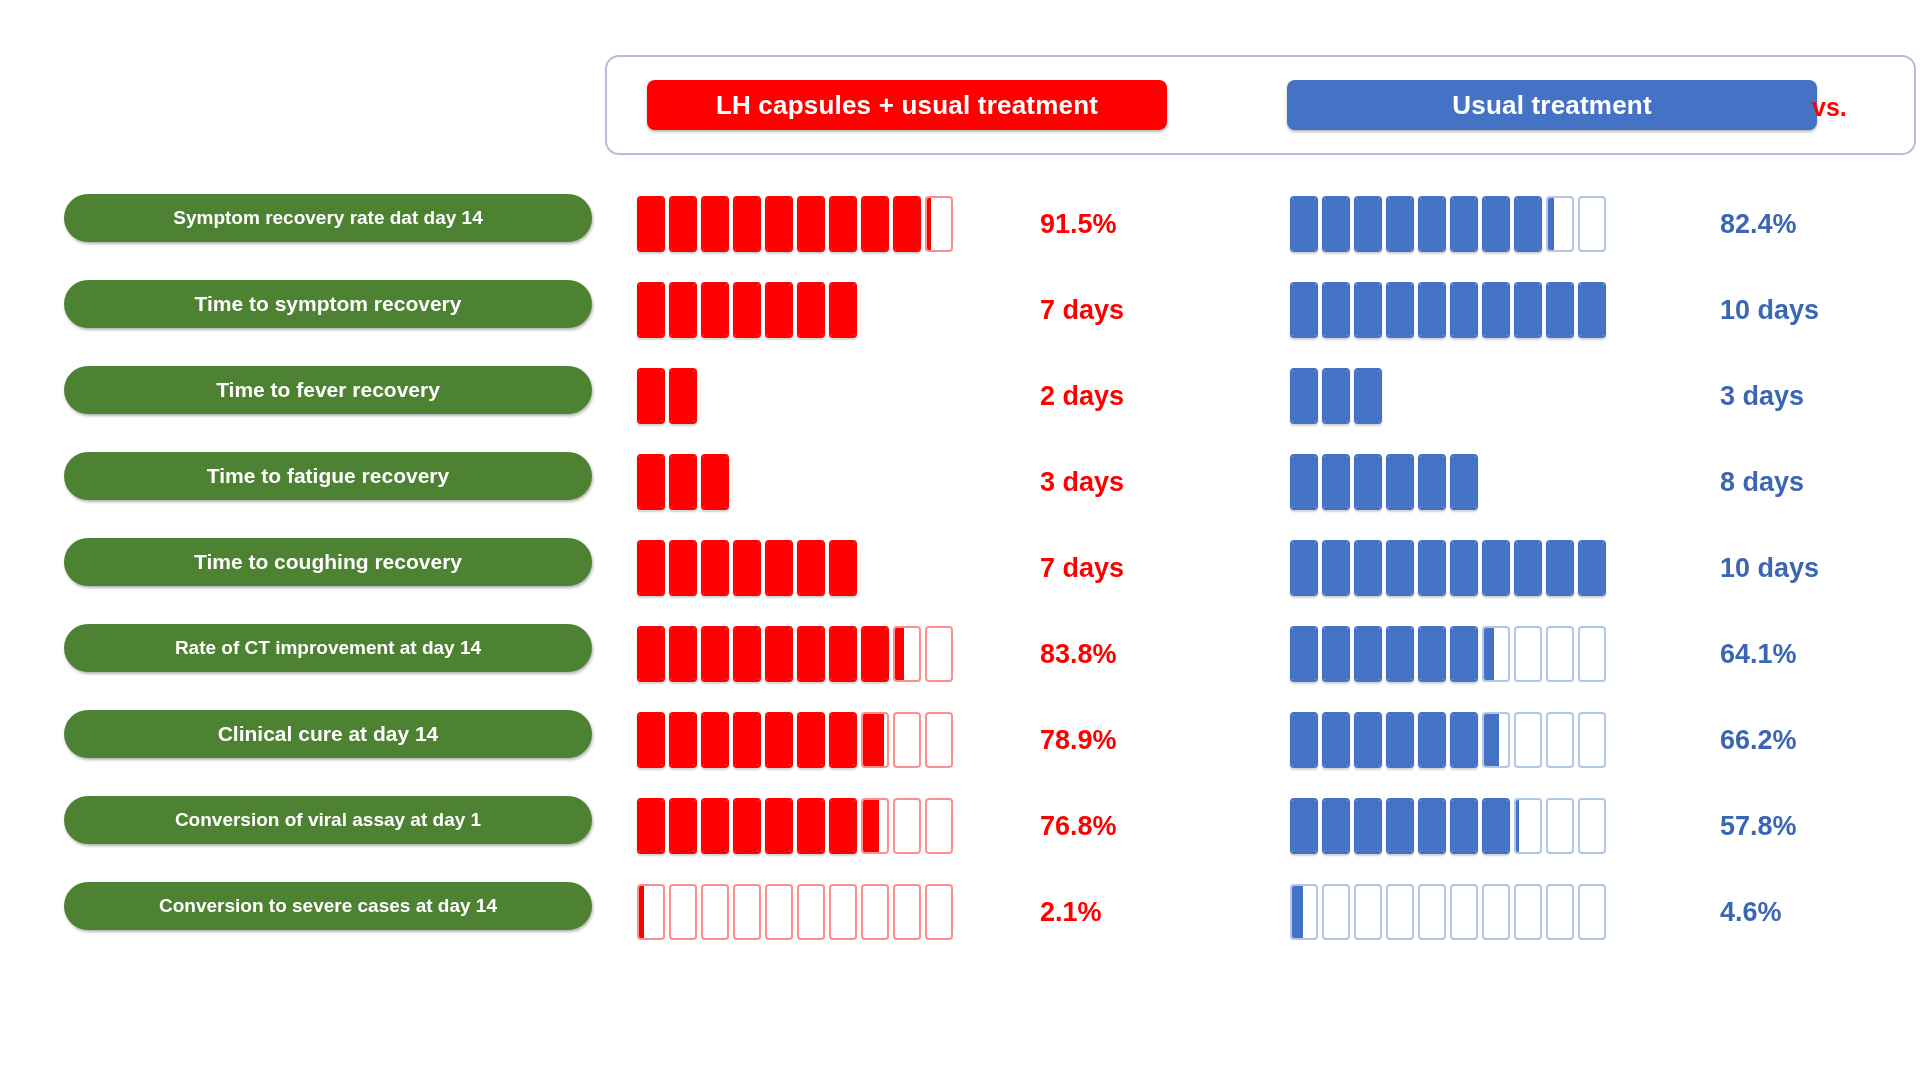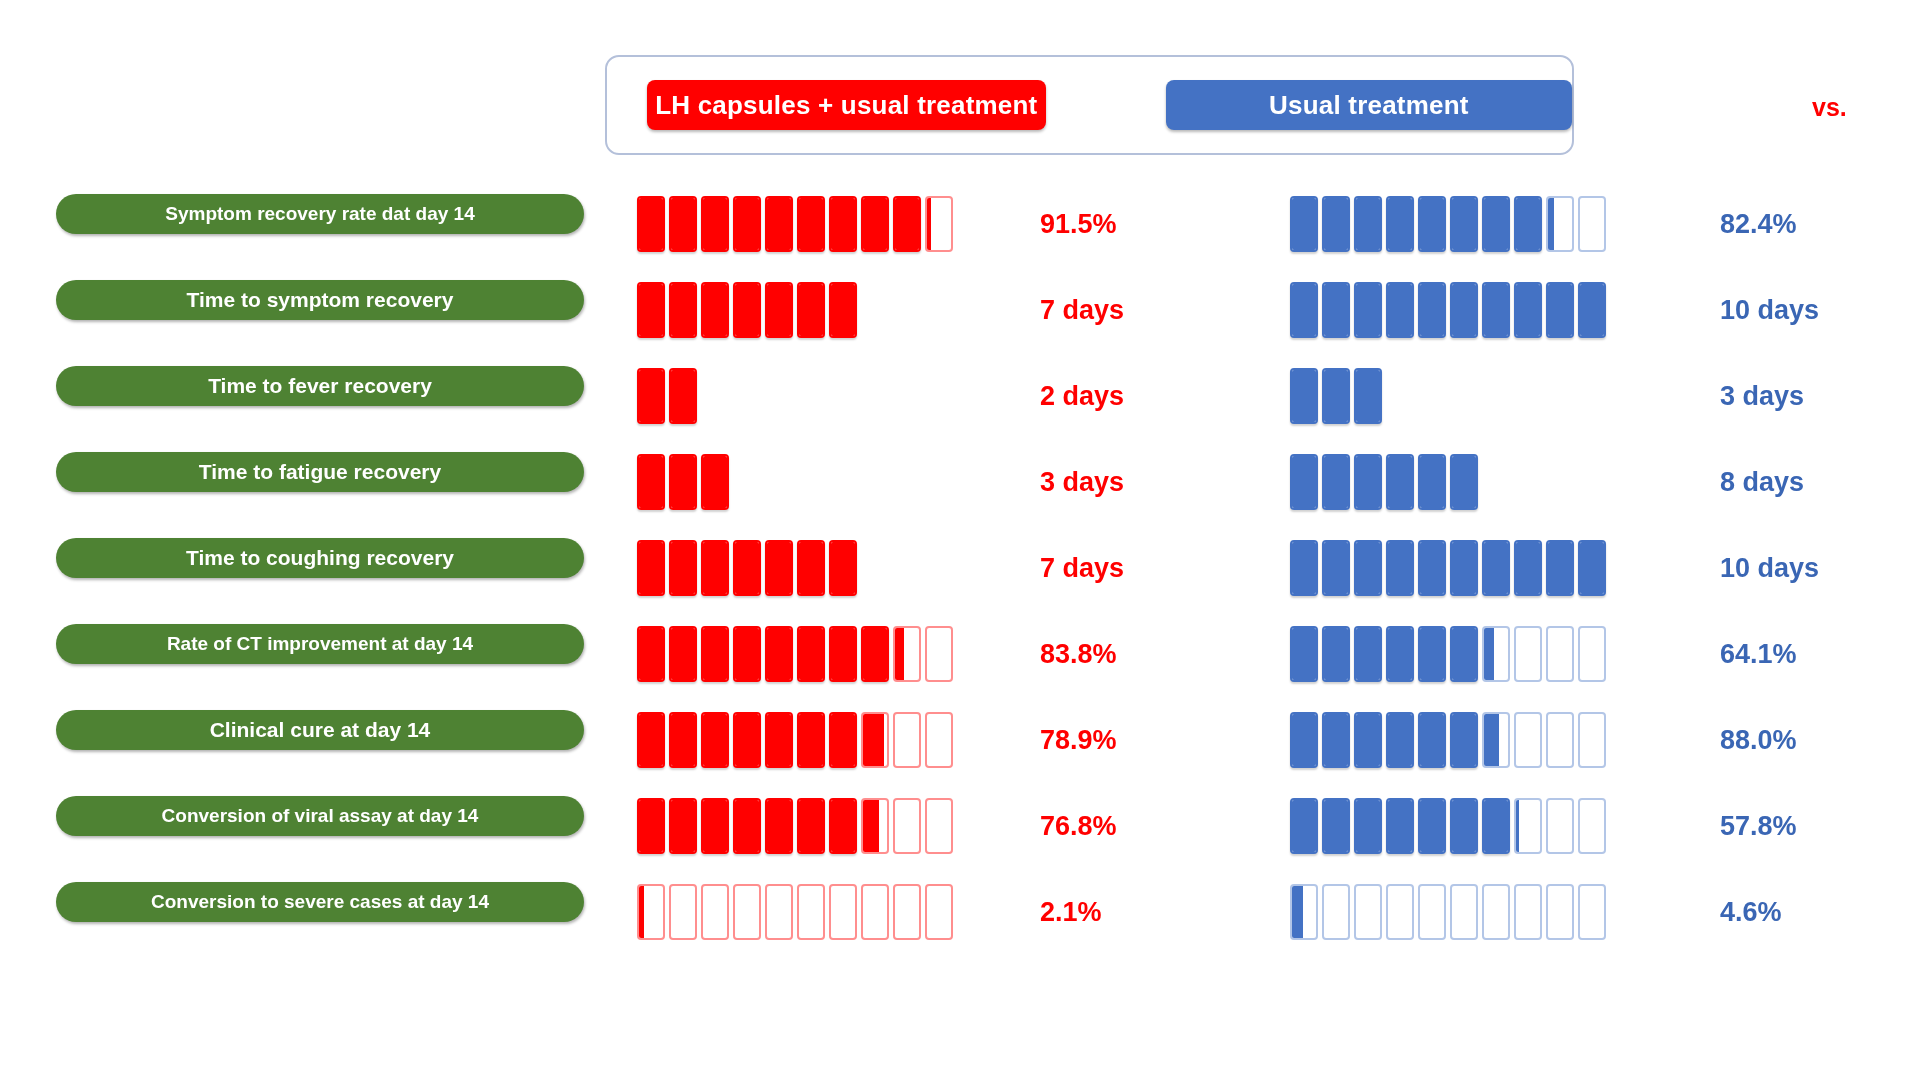--- a/index.html
+++ b/index.html
@@ -13,21 +13,21 @@
     font-family: "Liberation Sans", sans-serif;
     overflow: hidden;
     position: relative;
   }
 
   
   #legend-box {
     position: absolute;
     left: 605px;
     top: 55px;
-    width: 969px;
+    width: 1311px;
     height: 100px;
     box-sizing: border-box;
     border: 2px solid #b4c0da;
     border-radius: 14px;
     background: #ffffff;
     display: flex;
     align-items: center;
     justify-content: flex-start;
   }
   .pill {
@@ -71,24 +71,24 @@
     top: 186px;
     width: 1920px;
   }
   .row {
     position: relative;
     height: 86px;
   }
 
   .metric-label {
     position: absolute;
-    left: 56px;
+    left: 64px;
     top: 8px;
     width: 528px;
-    height: 40px;
+    height: 48px;
     box-sizing: border-box;
     background: #4E8233;
     border-radius: 28px;
     color: #ffffff;
     font-weight: bold;
     font-size: 21px;
     display: flex;
     align-items: center;
     justify-content: center;
     text-align: center;
@@ -532,24 +532,24 @@
           <div class="fill" style="width: 0%;"></div>
         </div>
         <div class="blk blue">
           <div class="fill" style="width: 0%;"></div>
         </div>
         <div class="blk blue">
           <div class="fill" style="width: 0%;"></div>
         </div>
       </div>
       <div class="value red">78.9%</div>
-      <div class="value blue">88.0%</div>
-    </div>
-    <div class="row">
-      <div class="metric-label small">Conversion of viral assay at day 14</div>
+      <div class="value blue">66.2%</div>
+    </div>
+    <div class="row">
+      <div class="metric-label small">Conversion of viral assay at day 1</div>
       <div class="bar-group red">
         <div class="blk red solid">
           <div class="fill" style="width: 100%;"></div>
         </div>
         <div class="blk red solid">
           <div class="fill" style="width: 100%;"></div>
         </div>
         <div class="blk red solid">
           <div class="fill" style="width: 100%;"></div>
         </div>

